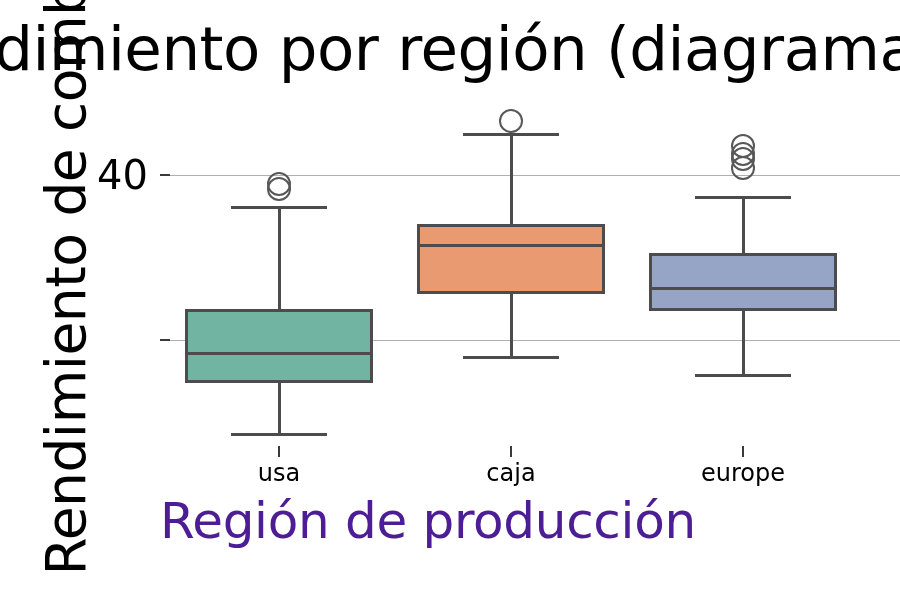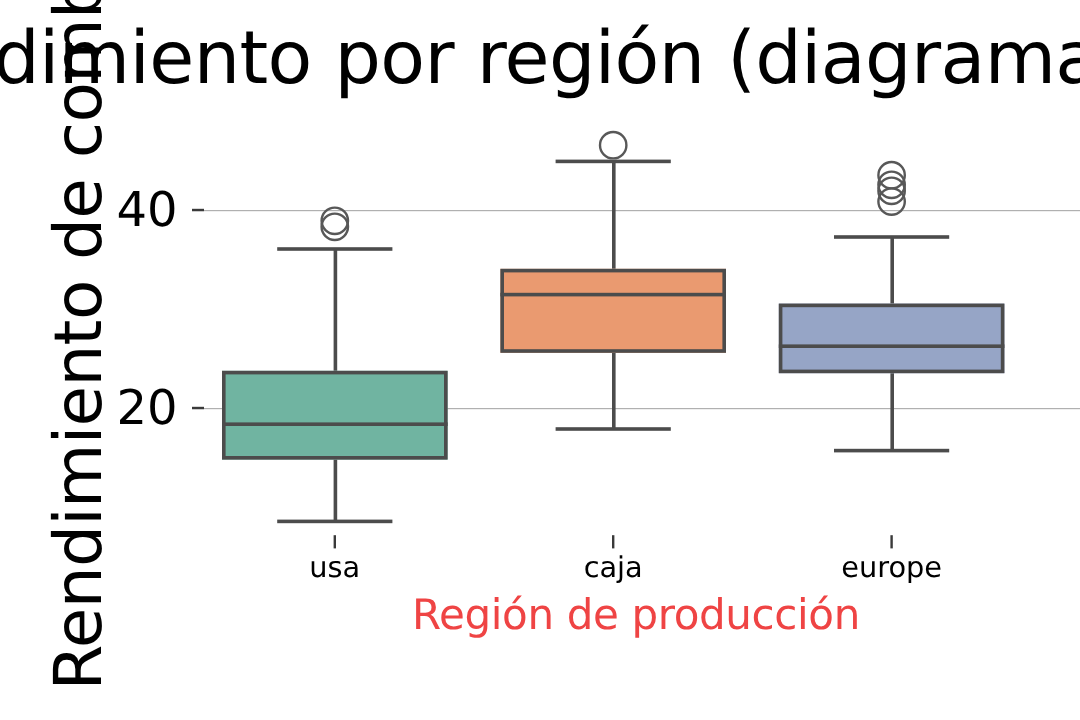--- a/index.html
+++ b/index.html
@@ -48,25 +48,24 @@
     transform-origin: center center;
     color: #000000;
     letter-spacing: -0.5px;
   }
   
   #xlabel {
     position: absolute;
     left: 160px;
     top: 496px;
     width: 740px;
-    text-align: center;
-    font-size: 35px;
+    font-size: 50px;
     line-height: 1.0;
     white-space: nowrap;
-    color: #ef4444;
+    color: #4c1d95;
     letter-spacing: -0.3px;
   }
   
   #plot {
     position: absolute;
     left: 0;
     top: 0;
     width: 715px;
     height: 600px;
   }
@@ -142,21 +141,20 @@
 <body>
 
 <div id="figure">
 
   <div id="plot">
       <div class="gridline" style="top: 175px;"></div>
       <div class="ytick-mark" style="top: 174px;"></div>
       <div class="ytick-label" style="top: 155px;">40</div>
       <div class="gridline" style="top: 340px;"></div>
       <div class="ytick-mark" style="top: 339px;"></div>
-      <div class="ytick-label" style="top: 320px;">20</div>
       <div class="whisker-line" style="left: 278px; top: 207.175px; height: 101.475px;"></div>
       <div class="whisker-line" style="left: 278px; top: 382.9px; height: 51.15px;"></div>
       <div class="whisker-cap" style="left: 231px; width: 96px; top: 206.175px;"></div>
       <div class="whisker-cap" style="left: 231px; width: 96px; top: 433.05px;"></div>
       <div class="box" style="left: 185px; top: 308.65px; width: 188px; height: 74.25px; background: rgb(112, 180, 161);"></div>
       <div class="median" style="left: 185px; width: 188px; top: 352.2px;"></div>
       <div class="flier" style="width: 24px; height: 24px; left: 267px; top: 177.025px;"></div>
       <div class="flier" style="width: 24px; height: 24px; left: 267px; top: 172.075px;"></div>
       <div class="xtick-mark" style="left: 278px;"></div>
       <div class="xtick-label" style="left: 159px;">usa</div>

